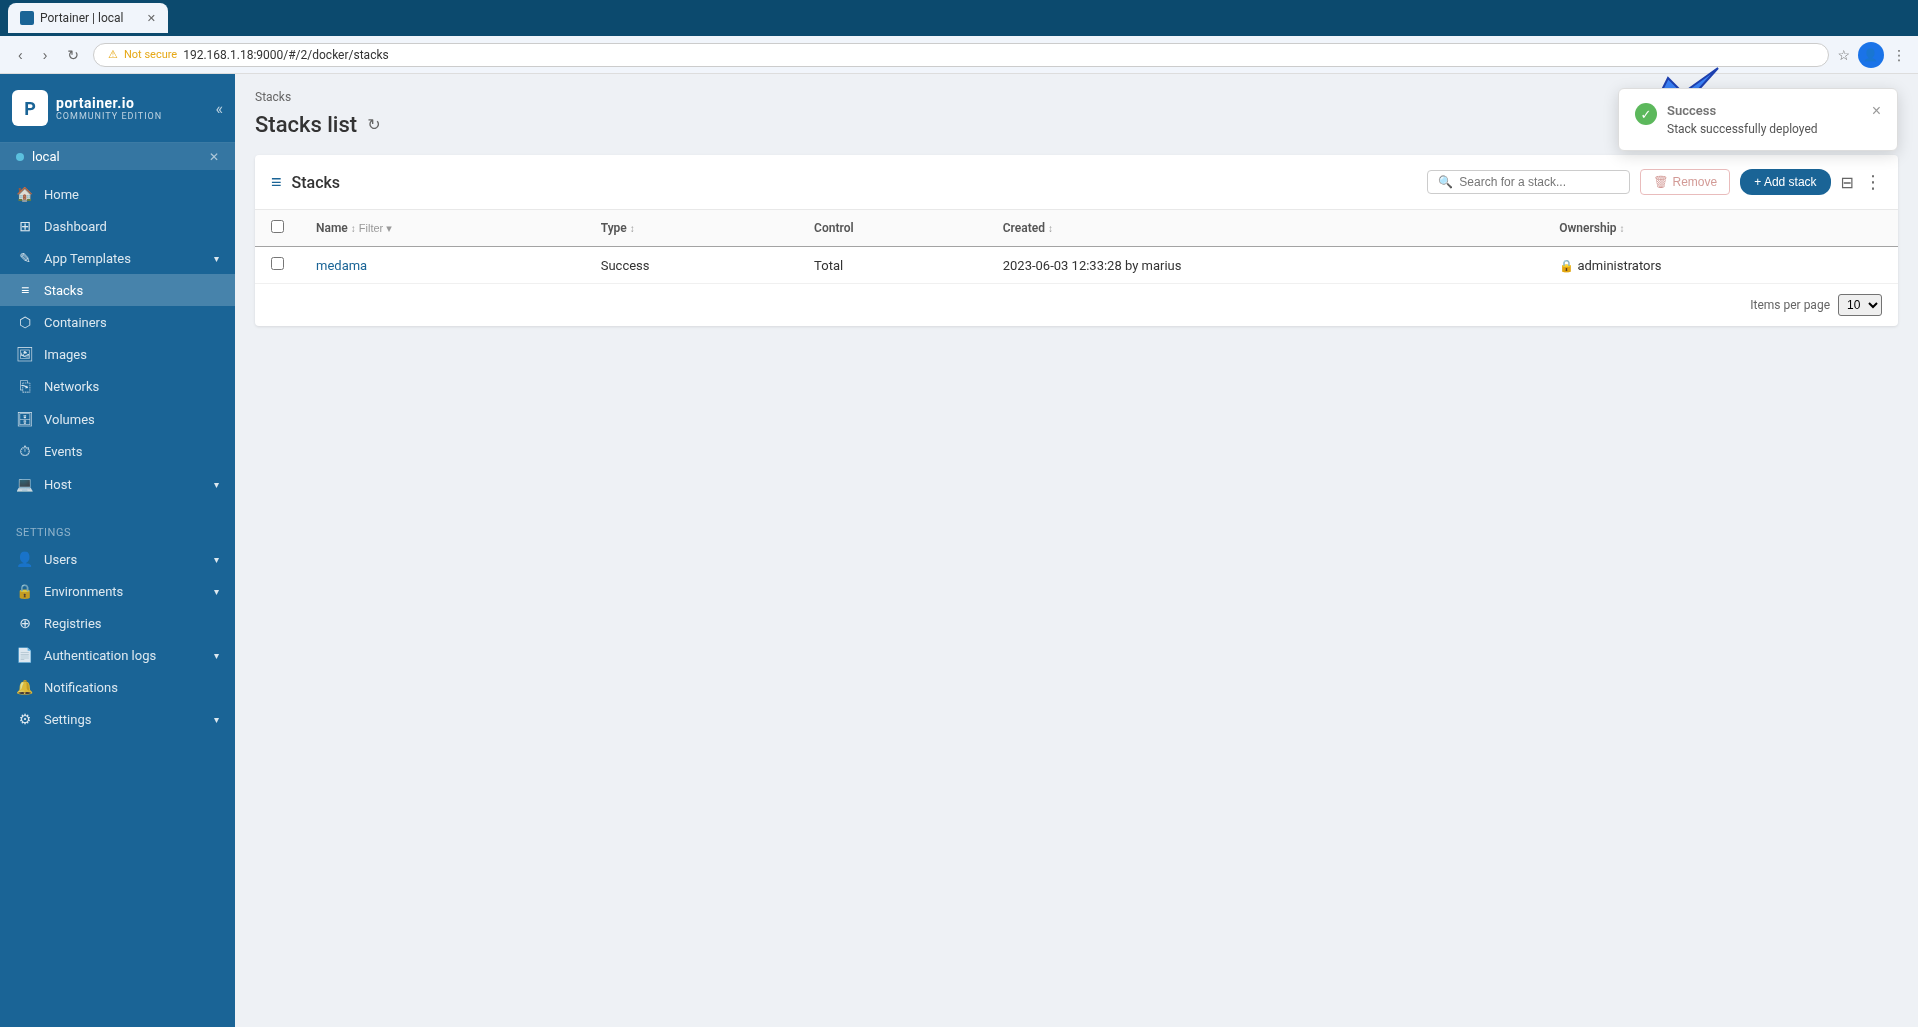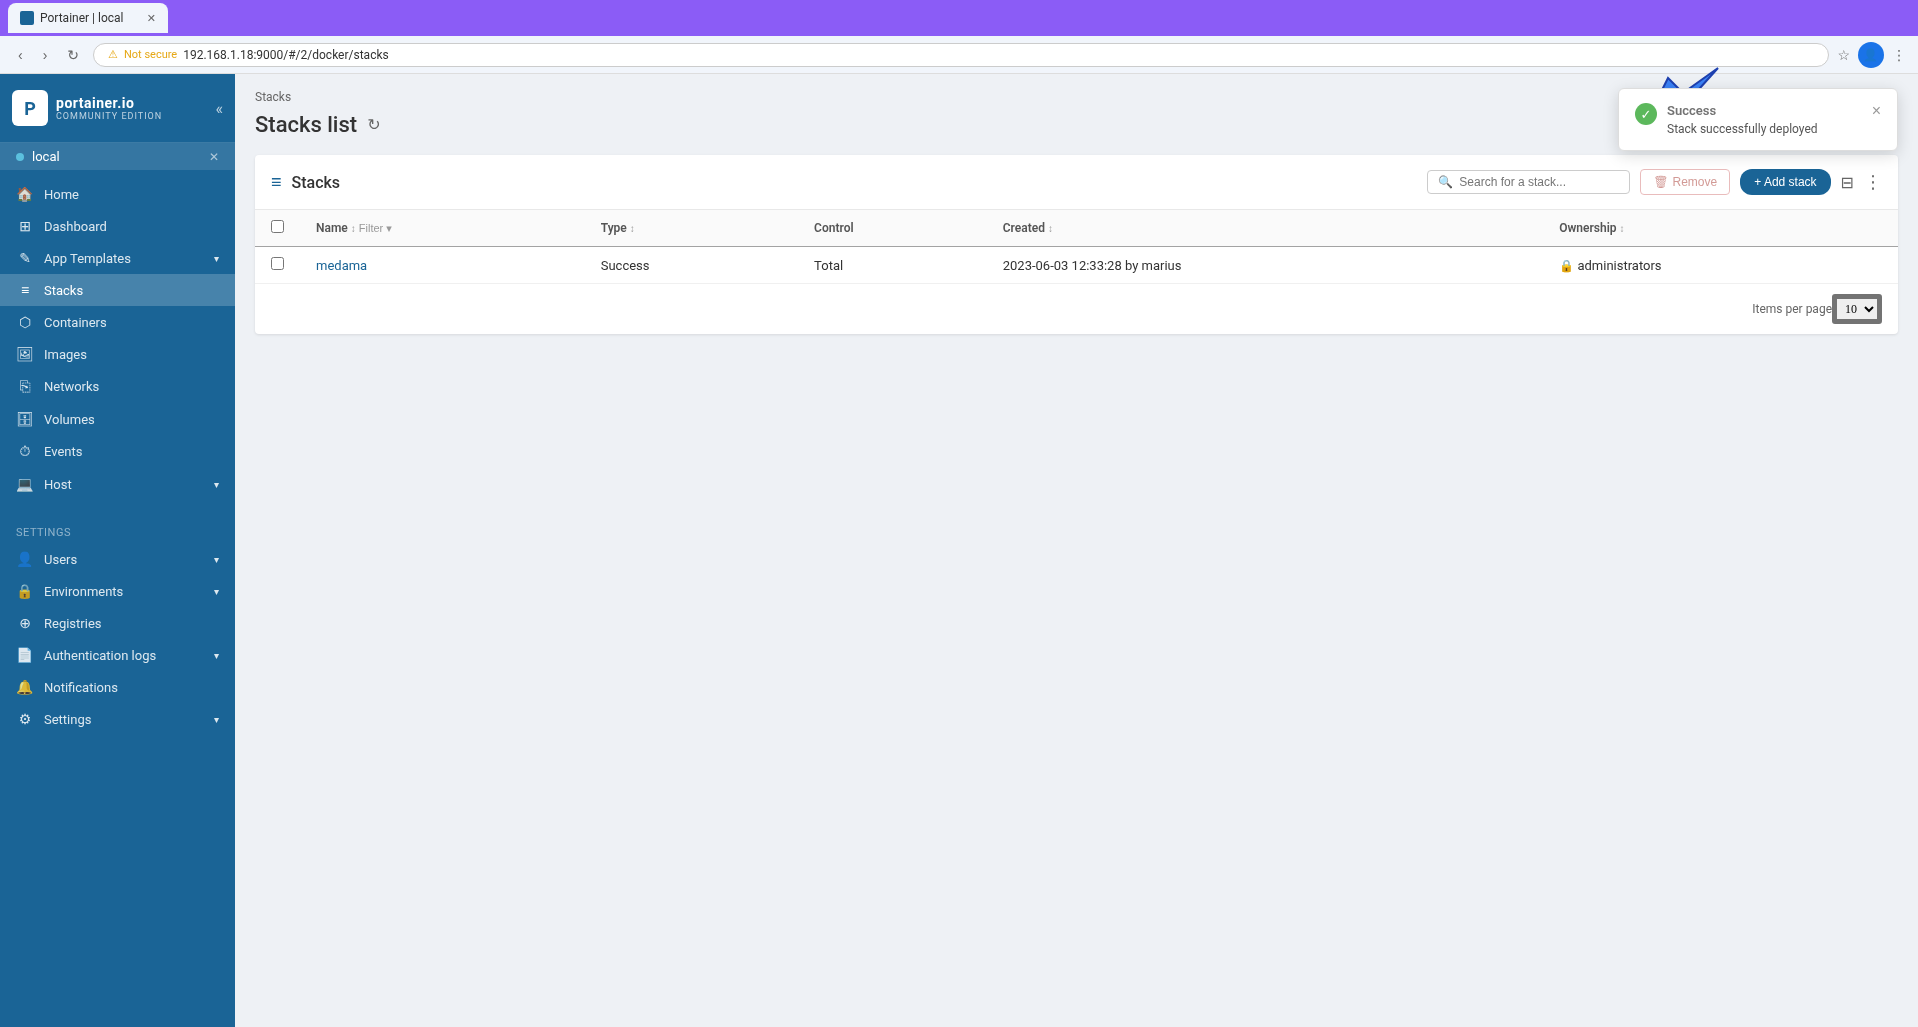--- a/index.html
+++ b/index.html
@@ -1,20 +1,20 @@
 <!DOCTYPE html>
 <html><head>
   <meta charset="utf-8">
   <style>
     * { box-sizing: border-box; margin: 0; padding: 0; }
     body { font-family: -apple-system, BlinkMacSystemFont, 'Segoe UI', Roboto, sans-serif; font-size: 13px; background: #e8edf2; }
 
     
     .browser-chrome {
-      background: #8b5cf6;
+      background: #0c4a6e;
       height: 36px;
       display: flex;
       align-items: center;
       padding: 0 8px;
       gap: 8px;
     }
     .tab {
       background: #f1f3f4;
       border-radius: 8px 8px 0 0;
       padding: 6px 12px;
@@ -288,30 +288,29 @@
     .filter-btn {
       background: none; border: none; color: #999; font-size: 11px; cursor: pointer;
     }
     .sort-icon { color: #999; font-size: 10px; }
 
     .table-footer {
       padding: 10px 16px;
       display: flex;
       justify-content: flex-end;
       align-items: center;
-      gap: 0;
+      gap: 8px;
       font-size: 12px;
       color: #666;
     }
     .items-per-page-select {
-      border: 5px solid #737373;
+      border: 1px solid #737373;
       border-radius: 3px;
       padding: 2px 4px;
       font-size: 12px;
-      font-family: Liberation Serif, serif;
     }
 
     
     .notification-popup {
       position: fixed;
       top: 88px;
       right: 20px;
       background: #fff;
       border: 1px solid #ddd;
       border-radius: 6px;

